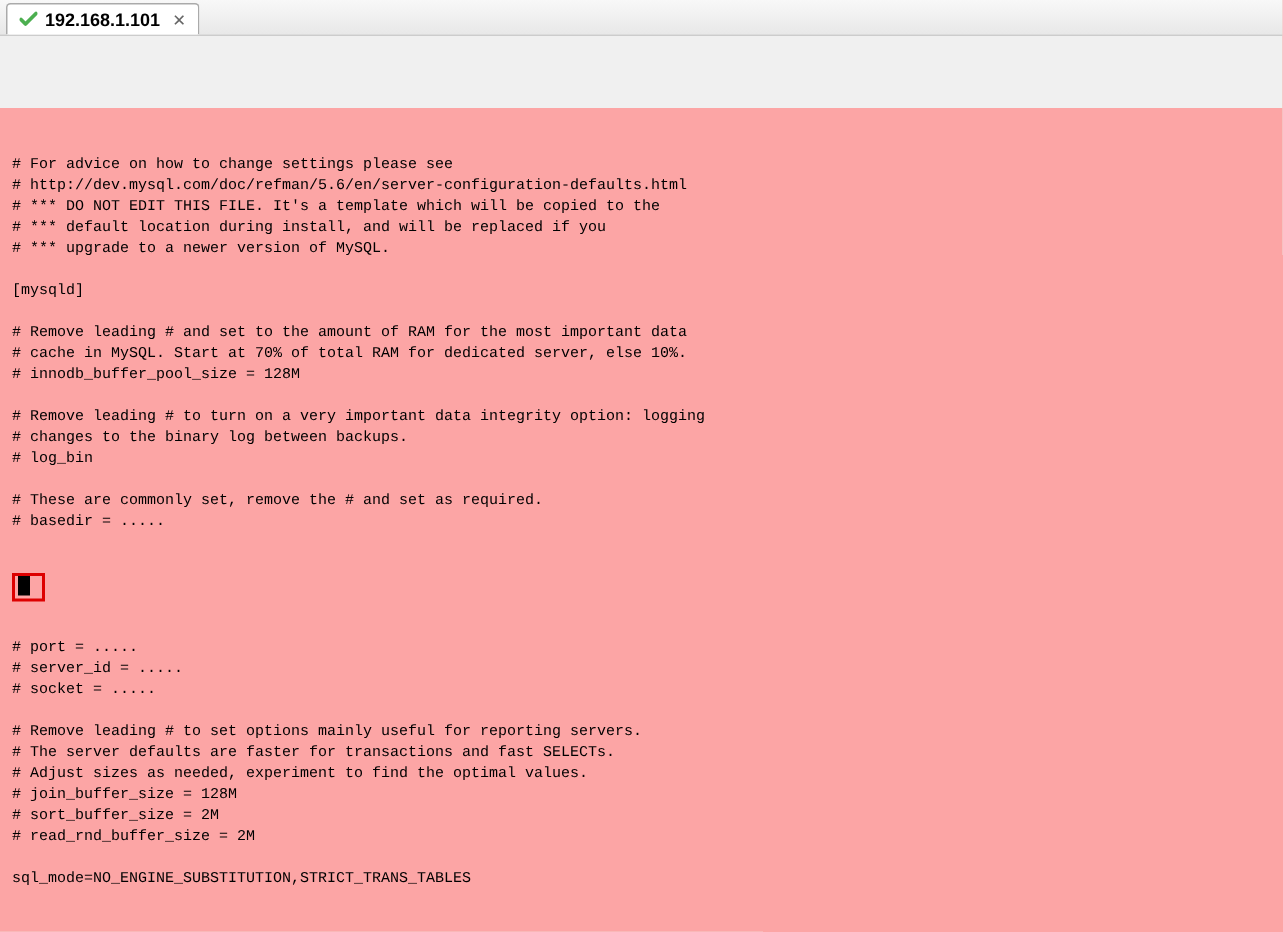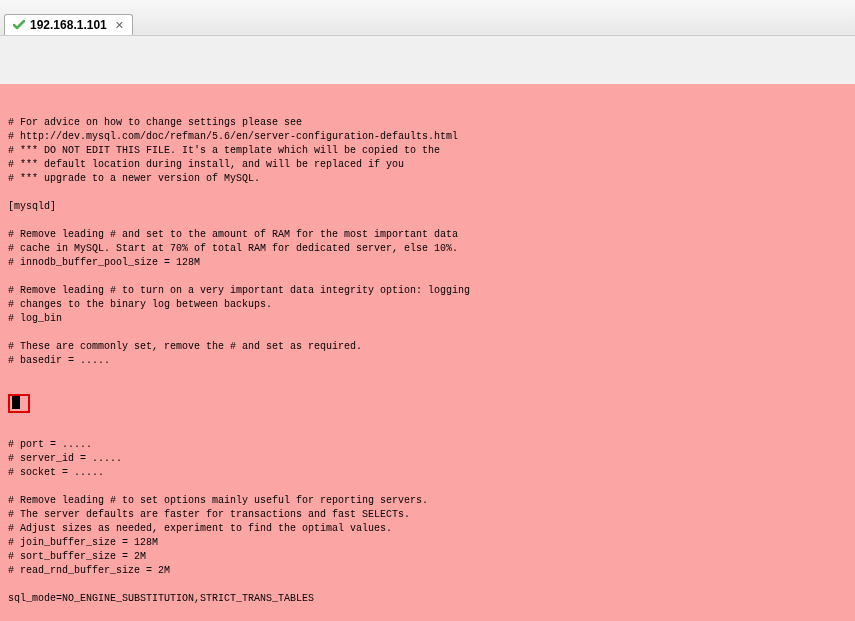--- a/index.html
+++ b/index.html
@@ -11,21 +11,21 @@
       font-family: "Courier New", monospace;
       font-size: 13px;
       background: #f0f0f0;
       width: 855px;
       height: 621px;
       overflow: hidden;
     }
     .tab-bar {
       background: linear-gradient(to bottom, #f8f8f8, #e8e8e8);
       border-bottom: 1px solid #ccc;
-      height: 36px;
+      height: 24px;
       display: flex;
       align-items: flex-end;
     }
     .tab {
       background: #fff;
       border: 1px solid #aaa;
       border-bottom: none;
       border-radius: 3px 3px 0 0;
       padding: 3px 8px;
       margin-left: 4px;

